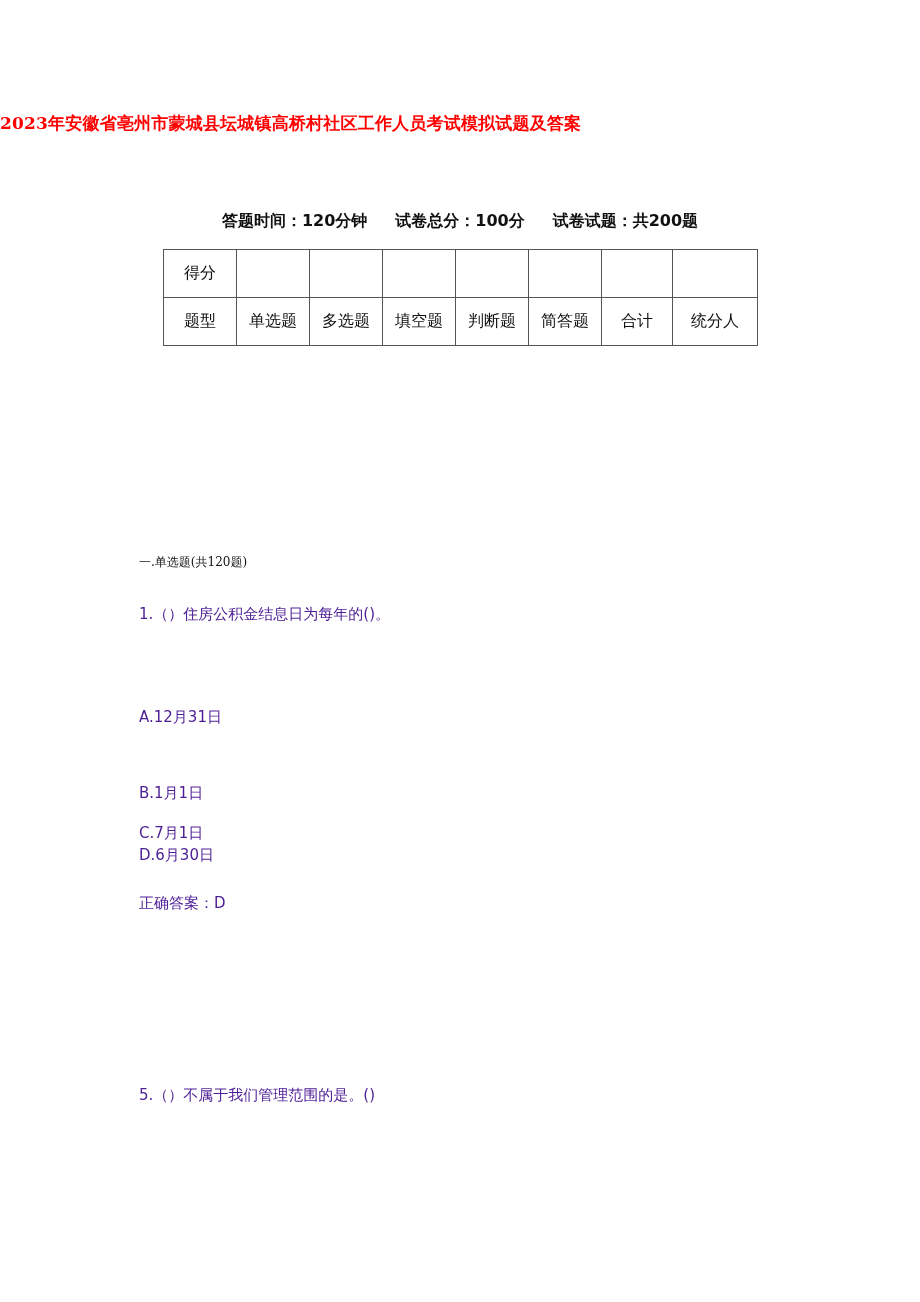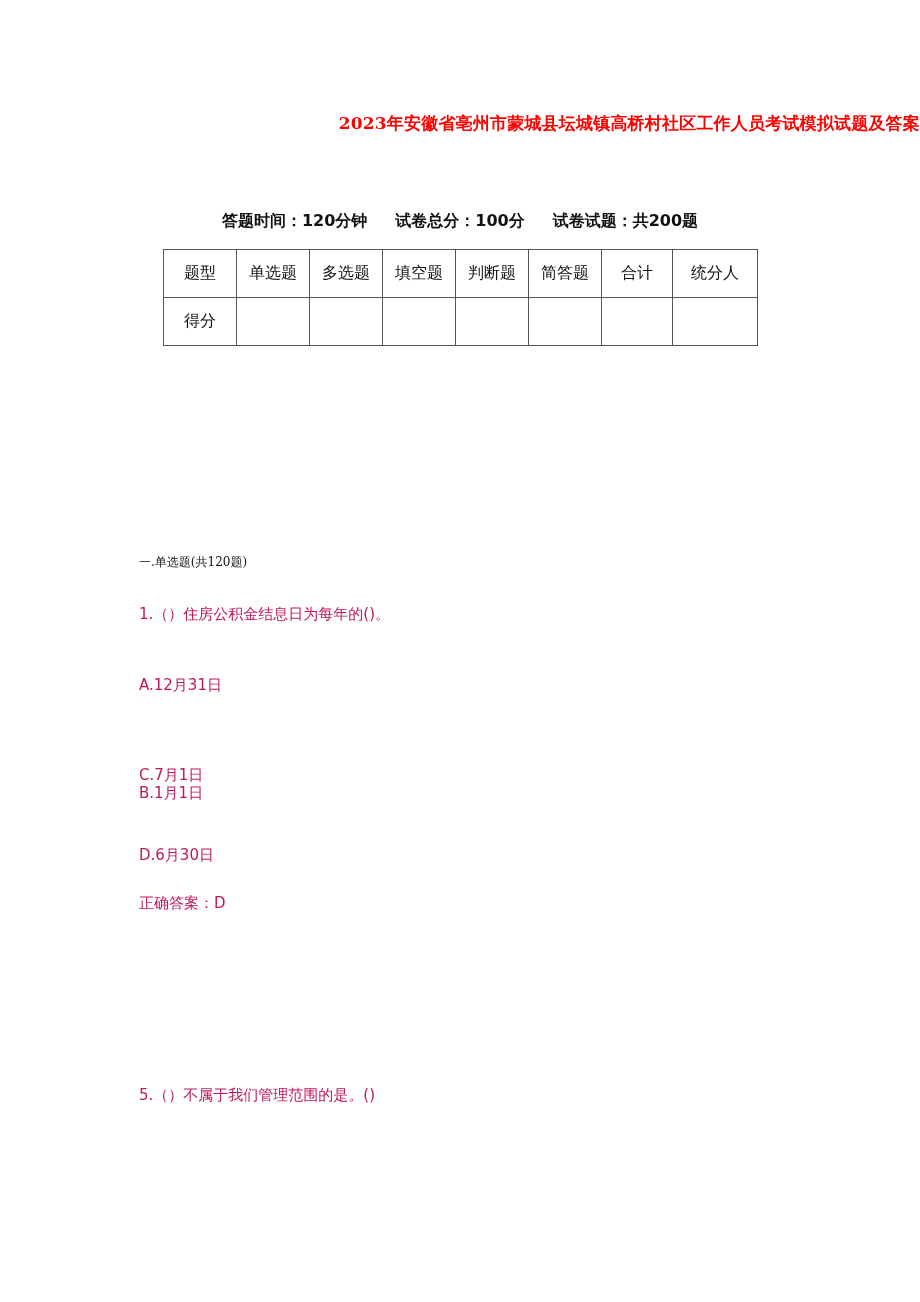--- a/index.html
+++ b/index.html
@@ -13,21 +13,21 @@
     position: relative;
     overflow: hidden;
     font-family: "DejaVu Sans", "Liberation Sans", sans-serif;
     color: #111111;
   }
   .doc-title {
     position: absolute;
     top: 112px;
     left: 0;
     width: 920px;
-    text-align: right;
+    text-align: left;
     font-family: "DejaVu Serif", "Liberation Serif", serif;
     font-weight: bold;
     font-size: 17px;
     color: #ff0000;
     letter-spacing: 0.2px;
   }
   .exam-info {
     position: absolute;
     top: 211px;
     left: 0;
@@ -58,63 +58,63 @@
     top: 554px;
     left: 139px;
     font-family: "DejaVu Serif", "Liberation Serif", serif;
     font-size: 12px;
     color: #111;
   }
   .q-text {
     position: absolute;
     left: 139px;
     font-size: 15px;
-    color: #be185d;
+    color: #4c1d95;
   }
 </style>
 </head>
 <body>
 
 <div>
 
   <div class="doc-title">2023年安徽省亳州市蒙城县坛城镇高桥村社区工作人员考试模拟试题及答案</div>
 
   <div class="exam-info">
     <span>答题时间：120分钟</span><span class="gap"></span><span>试卷总分：100分</span><span class="gap"></span><span>试卷试题：共200题</span>
   </div>
 
   <table class="score">
     <tbody>
         <tr>
+      <td>得分</td>
+      <td></td>
+      <td></td>
+      <td></td>
+      <td></td>
+      <td></td>
+      <td></td>
+      <td></td>
+    </tr>
+    <tr>
       <td style="width:72px">题型</td>
       <td style="width:72px">单选题</td>
       <td style="width:72px">多选题</td>
       <td style="width:72px">填空题</td>
       <td style="width:72px">判断题</td>
       <td style="width:72px">简答题</td>
       <td style="width:70px">合计</td>
       <td style="width:84px">统分人</td>
     </tr>
-    <tr>
-      <td>得分</td>
-      <td></td>
-      <td></td>
-      <td></td>
-      <td></td>
-      <td></td>
-      <td></td>
-      <td></td>
-    </tr>
   </tbody>
     </table>
 
   <div class="section-title">一.单选题(共120题)</div>
 
   <div class="q-text" style="top:605px">1.（）住房公积金结息日为每年的()。</div>
-  <div class="q-text" style="top:676px">A.12月31日</div>
+  <div class="q-text" style="top:708px">A.12月31日</div>
   <div class="q-text" style="top:784px">B.1月1日</div>
-  <div class="q-text" style="top:766px">C.7月1日</div>
+  <div class="q-text" style="top:824px">C.7月1日</div>
   <div class="q-text" style="top:846px">D.6月30日</div>
   <div class="q-text" style="top:894px">正确答案：D</div>
 
   <div class="q-text" style="top:1086px">5.（）不属于我们管理范围的是。()</div>
 
 </div>
 
 </body></html>

